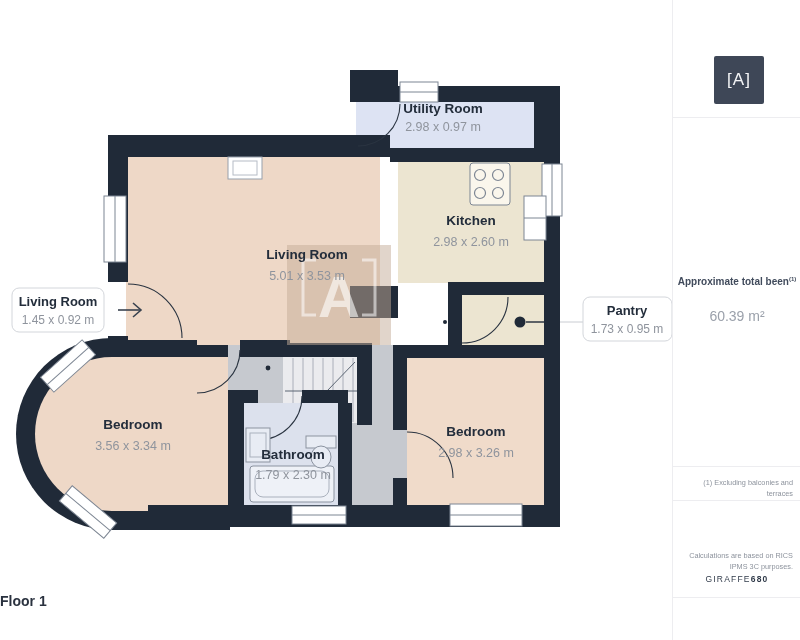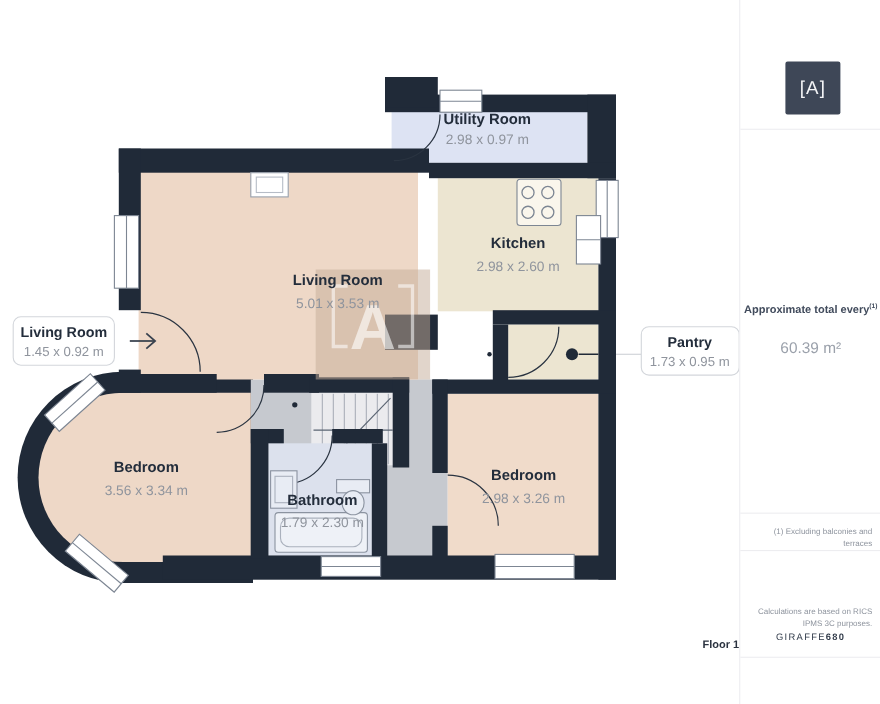--- a/index.html
+++ b/index.html
@@ -21,22 +21,22 @@
   .total{position:absolute;left:0;top:276px;width:128px;text-align:center;}
   .total .lbl{font-size:10px;font-weight:700;color:#414b5c;}
   .total .lbl sup{font-size:6px;}
   .total .val{font-size:14px;color:#9ba1ab;margin-top:21px;}
   .sb-small{position:absolute;left:8px;width:112px;text-align:right;
             font-size:7.3px;line-height:1.5;color:#8d939d;}
   .brand{position:absolute;left:0;top:574px;width:128px;text-align:center;
          font-size:8.5px;letter-spacing:1.2px;color:#313b4a;}
   .brand .b1{font-weight:400;}
   .brand .b2{font-weight:800;}
-  .floor-label{position:absolute;left:0;top:581px;width:672px;text-align:right;
-               font-size:10px;font-weight:700;color:#2a323f;}
+  .floor-label{position:absolute;left:0;top:593px;width:672px;text-align:left;
+               font-size:14px;font-weight:700;color:#2a323f;}
 </style>
 </head>
 <body>
 
 <div class="stage">
 
   <svg width="672" height="640" viewBox="0 0 672 640">
 
     <path d="M230,338 L112,338 A96,96 0 0 0 16,434 A96,96 0 0 0 112,530 L230,530 Z" fill="#202a38"></path>
 
@@ -225,21 +225,21 @@
     <div class="sb-line" style="top:117px"></div>
     <div class="sb-line" style="top:466px"></div>
     <div class="sb-line" style="top:500px"></div>
     <div class="sb-line" style="top:597px"></div>
 
     <div class="logo">
       <span>[A]</span>
     </div>
 
     <div class="total">
-      <div class="lbl"><span>Approximate total every</span><sup>(1)</sup></div>
+      <div class="lbl"><span>Approximate total been</span><sup>(1)</sup></div>
       <div class="val">60.39 m²</div>
     </div>
 
     <div class="sb-small" style="top:478px">(1) Excluding balconies and terraces</div>
 
 
     <div class="sb-small" style="top:551px">Calculations are based on RICS IPMS 3C purposes.</div>
 
     <div class="brand"><span class="b1">GIRAFFE</span><span class="b2">680</span></div>
   </div>

